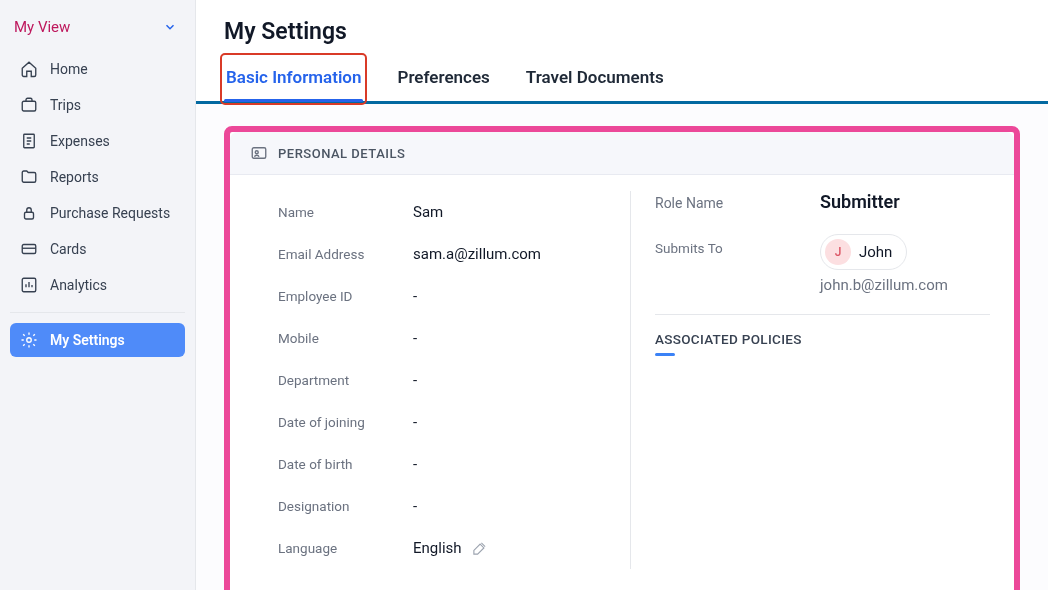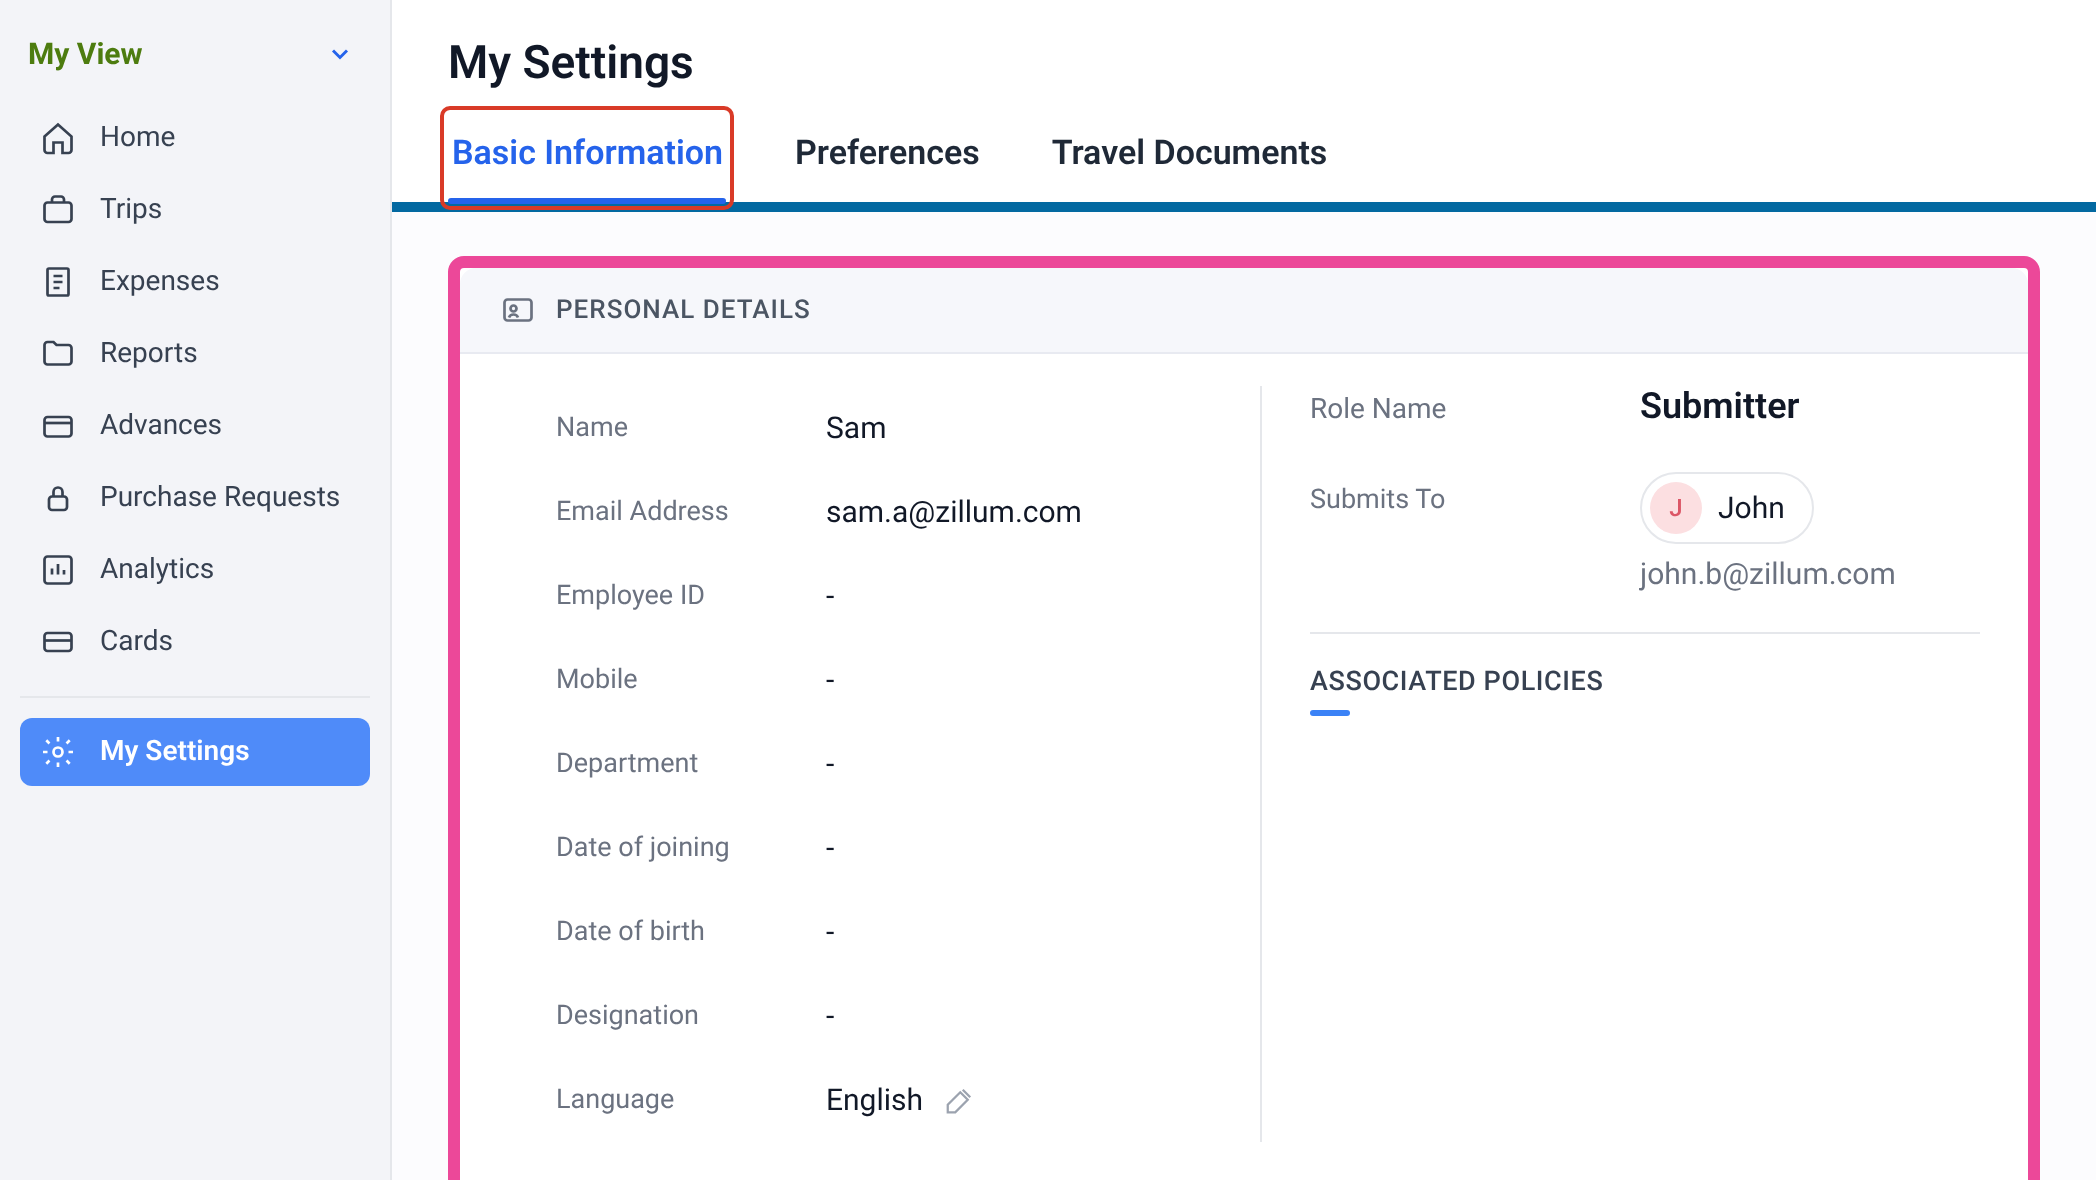--- a/index.html
+++ b/index.html
@@ -1,30 +1,30 @@
 <!DOCTYPE html>
 <html><head>
   <meta charset="utf-8">
   <style>
     * { margin:0; padding:0; box-sizing:border-box; }
     body { font-family:-apple-system,BlinkMacSystemFont,"Segoe UI",Roboto,sans-serif; background:#f3f4f8; color:#1f2937; width:1048px; height:590px; overflow:hidden; }
     .layout { display:flex; height:100%; }
     .sidebar { width:195px; background:#f3f4f8; padding:14px 10px; }
     .sidebar-header { display:flex; align-items:center; justify-content:space-between; padding:4px 8px 12px 4px; }
-    .sidebar-title { color:#4d7c0f; font-weight:700; font-size:15px; }
+    .sidebar-title { color:#be185d; font-weight:400; font-size:15px; }
     .chev { color:#2563eb; width:14px; height:14px; }
     .nav { display:flex; flex-direction:column; gap:2px; margin-top:4px; }
     .nav-divider { height:1px; background:#e5e7eb; margin:8px 0; }
     .nav-item { display:flex; align-items:center; gap:12px; padding:8px 10px; border-radius:6px; font-size:14px; color:#374151; cursor:pointer; }
     .nav-item.active { background:#4f8bf9; color:#fff; font-weight:600; }
     .nav-item .ic { width:18px; height:18px; stroke:#374151; stroke-width:1.8; fill:none; }
     .nav-item.active .ic { stroke:#fff; }
     .main { flex:1; background:#fff; border-left:1px solid #e5e7eb; display:flex; flex-direction:column; height:100%; overflow:hidden; }
     .page-title { font-size:23px; font-weight:600; padding:18px 28px 12px 28px; color:#111827; }
-    .tabs { display:flex; gap:32px; padding:0 28px; border-bottom:5px solid #0369a1; }
+    .tabs { display:flex; gap:32px; padding:0 28px; border-bottom:3px solid #0369a1; }
     .tab { padding:10px 2px 14px 2px; font-size:17px; font-weight:600; color:#1f2937; cursor:pointer; position:relative; }
     .tab.active { color:#2563eb; }
     .tab.active::after { content:""; position:absolute; left:0; right:0; bottom:-1px; height:3px; background:#2563eb; border-radius:2px; }
     .tab.highlight { outline:2px solid #d93a27; outline-offset:2px; border-radius:1px; }
     .content { padding:22px 28px 28px 28px; flex:1; overflow:auto; background:#fcfcfe; }
     .card { border:6px solid #ec4899; border-radius:8px; background:#fff; }
     .card-header { background:#f6f7fb; padding:12px 20px; border-bottom:1px solid #e8eaf1; border-radius:8px 8px 0 0; display:flex; align-items:center; gap:10px; }
     .card-header .ic { width:18px; height:18px; stroke:#6b7280; stroke-width:1.8; fill:none; }
     .card-header-title { font-size:13px; letter-spacing:.5px; color:#4b5563; font-weight:500; }
     .card-body { display:flex; padding:16px 24px 24px 24px; }
@@ -83,45 +83,38 @@
           <span>Expenses</span>
         </div>
         <div class="nav-item">
           <svg class="ic" viewBox="0 0 24 24">
             <path d="M3 6a2 2 0 012-2h4l2 2h8a2 2 0 012 2v9a2 2 0 01-2 2H5a2 2 0 01-2-2z"></path>
           </svg>
           <span>Reports</span>
         </div>
         <div class="nav-item">
           <svg class="ic" viewBox="0 0 24 24">
-            <rect x="3" y="6" width="18" height="13" rx="2"></rect>
-            <path d="M3 10h18"></path>
-          </svg>
-          <span>Advances</span>
-        </div>
-        <div class="nav-item">
-          <svg class="ic" viewBox="0 0 24 24">
             <rect x="6" y="11" width="12" height="9" rx="2"></rect>
             <path d="M9 11V8a3 3 0 016 0v3"></path>
           </svg>
           <span>Purchase Requests</span>
         </div>
         <div class="nav-item">
           <svg class="ic" viewBox="0 0 24 24">
+            <rect x="3" y="6" width="18" height="12" rx="2"></rect>
+            <path d="M3 11h18"></path>
+          </svg>
+          <span>Cards</span>
+        </div>
+        <div class="nav-item">
+          <svg class="ic" viewBox="0 0 24 24">
             <rect x="3" y="3" width="18" height="18" rx="2"></rect>
             <path d="M8 15V11M12 15V8M16 15v-3"></path>
           </svg>
           <span>Analytics</span>
-        </div>
-        <div class="nav-item">
-          <svg class="ic" viewBox="0 0 24 24">
-            <rect x="3" y="6" width="18" height="12" rx="2"></rect>
-            <path d="M3 11h18"></path>
-          </svg>
-          <span>Cards</span>
         </div>
         <div class="nav-divider"></div>
         <div class="nav-item active">
           <svg class="ic" viewBox="0 0 24 24">
             <circle cx="12" cy="12" r="3"></circle>
             <path d="M12 2v3M12 19v3M4.2 4.2l2.1 2.1M17.7 17.7l2.1 2.1M2 12h3M19 12h3M4.2 19.8l2.1-2.1M17.7 6.3l2.1-2.1"></path>
           </svg>
           <span>My Settings</span>
         </div>
       </nav>

